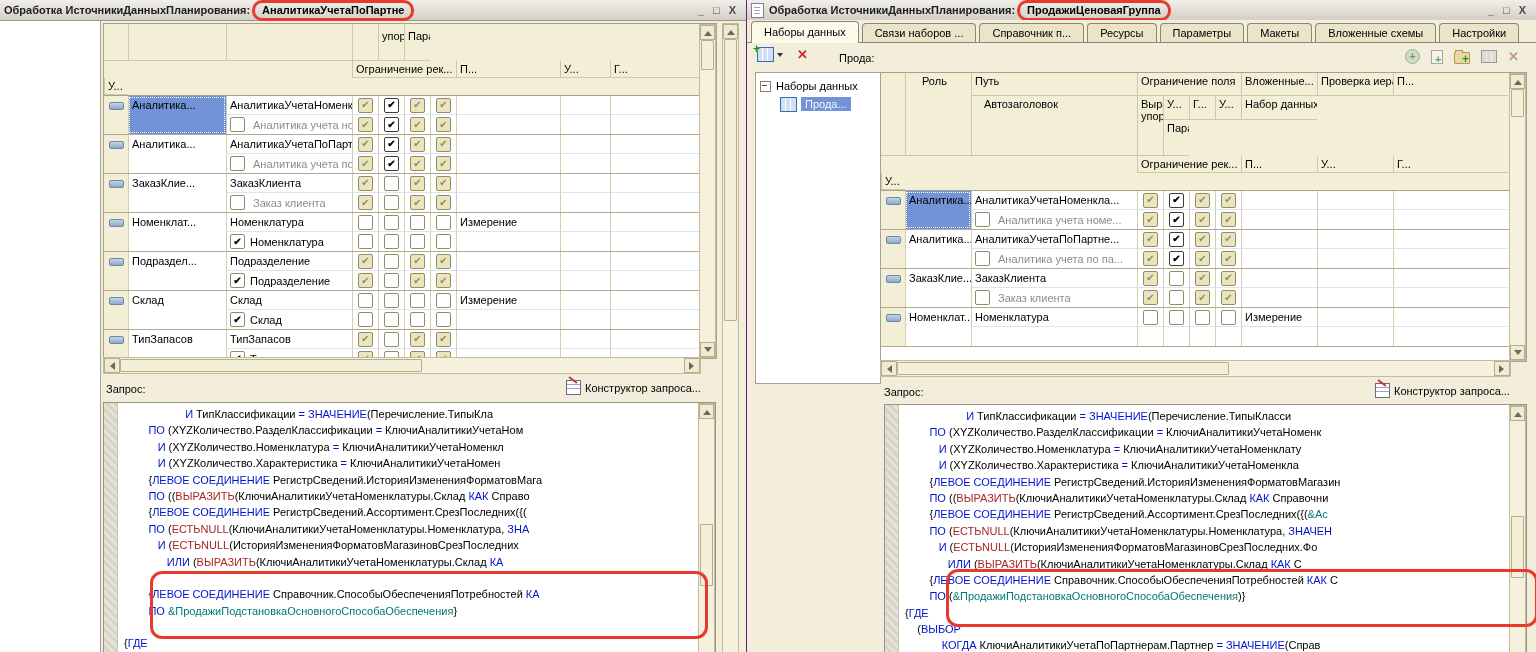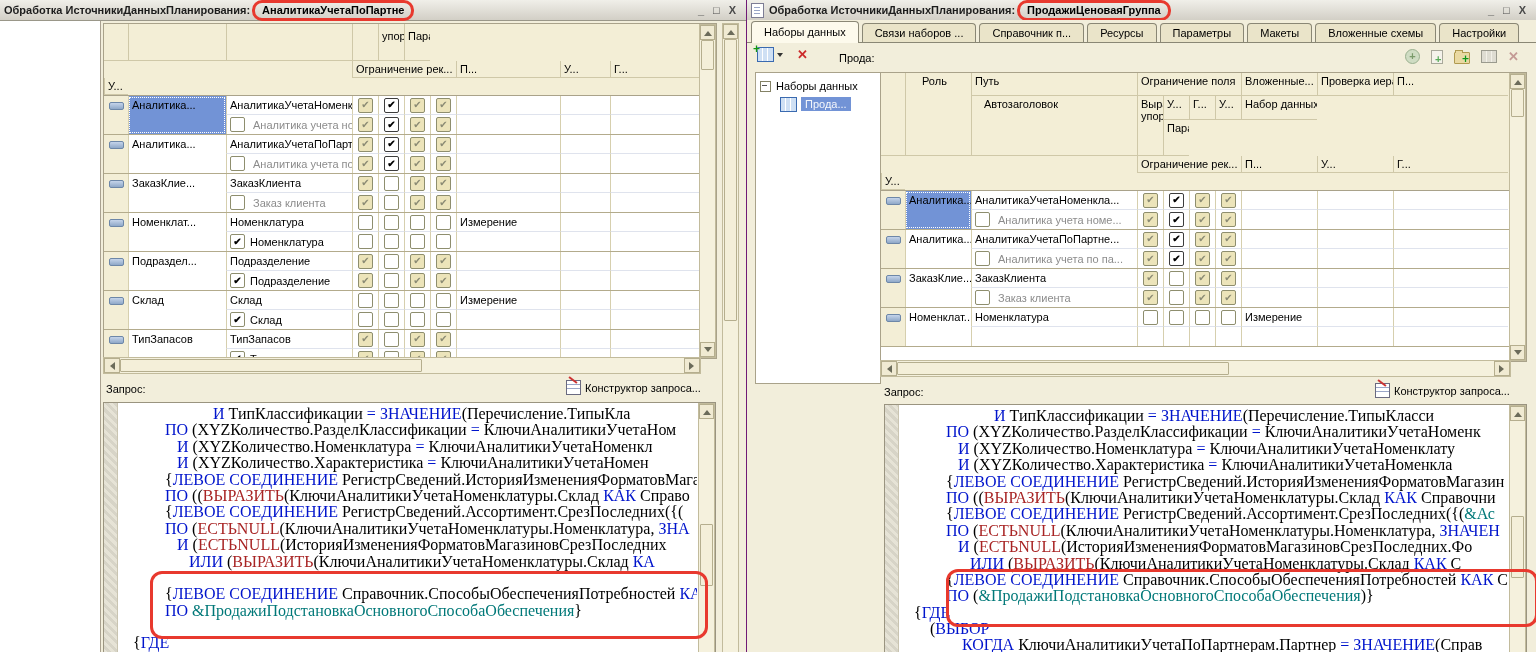--- a/index.html
+++ b/index.html
@@ -59,22 +59,22 @@
   
   .qhead{position:absolute;height:18px;display:flex;align-items:center;}
   .constructor{position:absolute;display:flex;align-items:center;gap:4px;cursor:pointer;}
   .qc-icon{width:13px;height:13px;border:1px solid #6a6a80;background:
      linear-gradient(#fff,#fff) ,#fff;position:relative;flex:none;}
   .qc-icon::before{content:"";position:absolute;left:0;top:3px;right:0;height:1px;background:#9aa6c8;box-shadow:0 4px 0 #9aa6c8;}
   .qc-icon::after{content:"";position:absolute;left:1px;top:-2px;width:10px;height:2px;background:#cc3333;transform:rotate(38deg);}
   .qeditor{position:absolute;background:#fff;border:1px solid #9a9480;border-bottom:none;overflow:hidden;}
   .qgutter{position:absolute;left:0;top:0;bottom:0;width:13px;
      background:repeating-linear-gradient(45deg,#e6e3d6 0 3px,#d7d4c7 3px 6px);border-right:1px solid #c9c4b0;}
-  .qtext{position:absolute;left:20px;top:3px;right:18px;bottom:0;font-family:Liberation Serif, serif;
-     font-size:16px;white-space:pre;overflow:hidden;margin-left:9px;}
+  .qtext{position:absolute;left:20px;top:3px;right:18px;bottom:0;font-family:Liberation Sans, sans-serif;
+     font-size:11px;white-space:pre;overflow:hidden;}
   .q-line{height:16.4px;line-height:16.4px;}
   .q-k{color:#0014cc;} .q-f{color:#a82424;} .q-p{color:#007878;} .q-t{color:#000;}
   
   .tbicon{display:inline-flex;align-items:center;cursor:pointer;}
   .grid-ic{width:15px;height:13px;border:1px solid #3a6ab0;background:linear-gradient(90deg,#cfe0f4 0 4px,#fff 4px 5px,#cfe0f4 5px 9px,#fff 9px 10px,#cfe0f4 10px);position:relative;flex:none;}
   .plus{position:absolute;left:-5px;top:-6px;color:#129612;font-weight:bold;font-size:12px;text-shadow:0 0 1px #fff;}
   .drop{width:0;height:0;border:3px solid transparent;border-top:4px solid #333;margin:4px 0 0 3px;}
   .xred{color:#cc2b2b;font-weight:bold;font-size:13px;line-height:13px;}
   .xmut{color:#c49a95;font-weight:bold;font-size:13px;line-height:13px;}
   .ic-plus-circle{width:13px;height:13px;border-radius:50%;background:#cfdcc3;border:1px solid #9ab08f;color:#7a9a6a;

